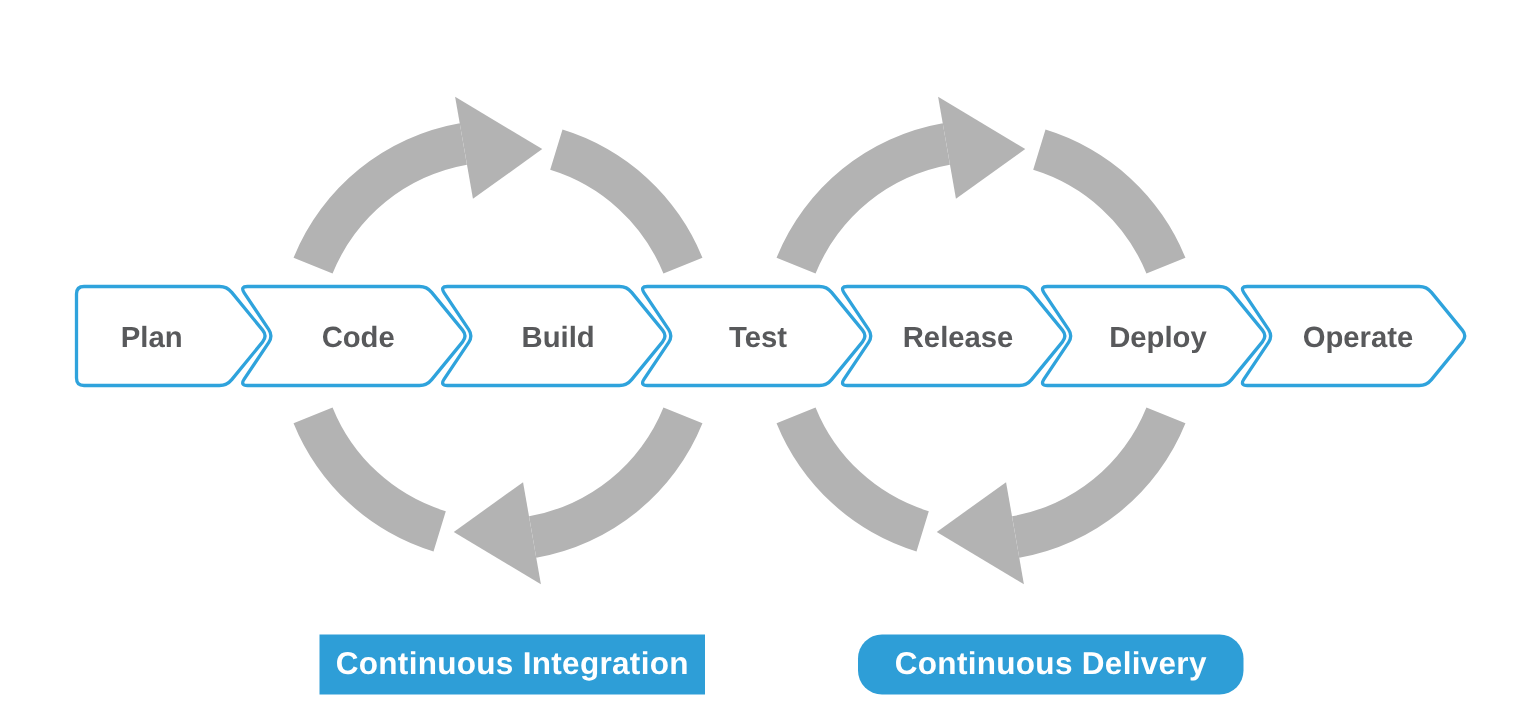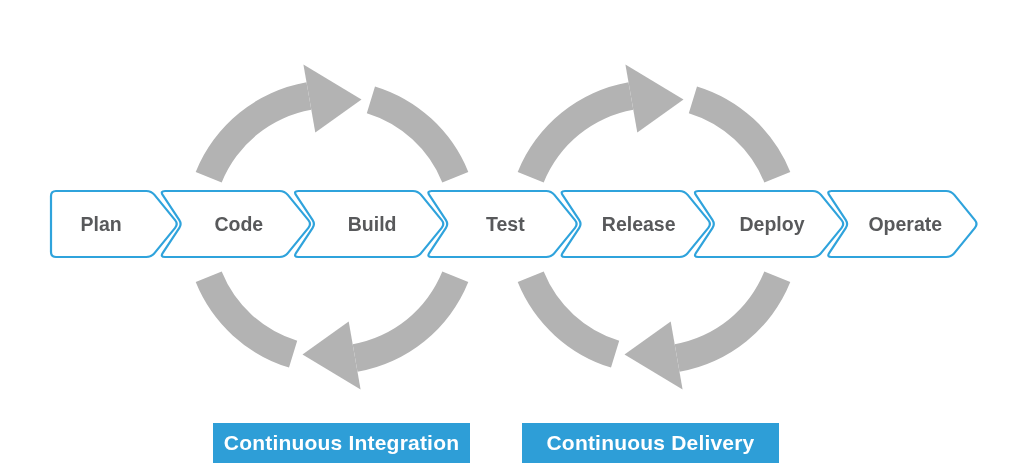--- a/index.html
+++ b/index.html
@@ -34,21 +34,21 @@
     display: flex;
     align-items: center;
     justify-content: center;
     color: #ffffff;
     font-weight: 700;
     font-size: 21px;
     letter-spacing: 0.2px;
     white-space: nowrap;
   }
   #badge-ci { left: 213px; text-align: center; }
-  #badge-cd { left: 522px; }
+  #badge-cd { left: 572px; border-radius: 16px; }
 </style>
 </head>
 <body>
 
 <div class="canvas">
 
   <svg width="1024" height="469" viewBox="0 0 1024 469">
     <defs>
 
       <g id="cycle-glyph">

